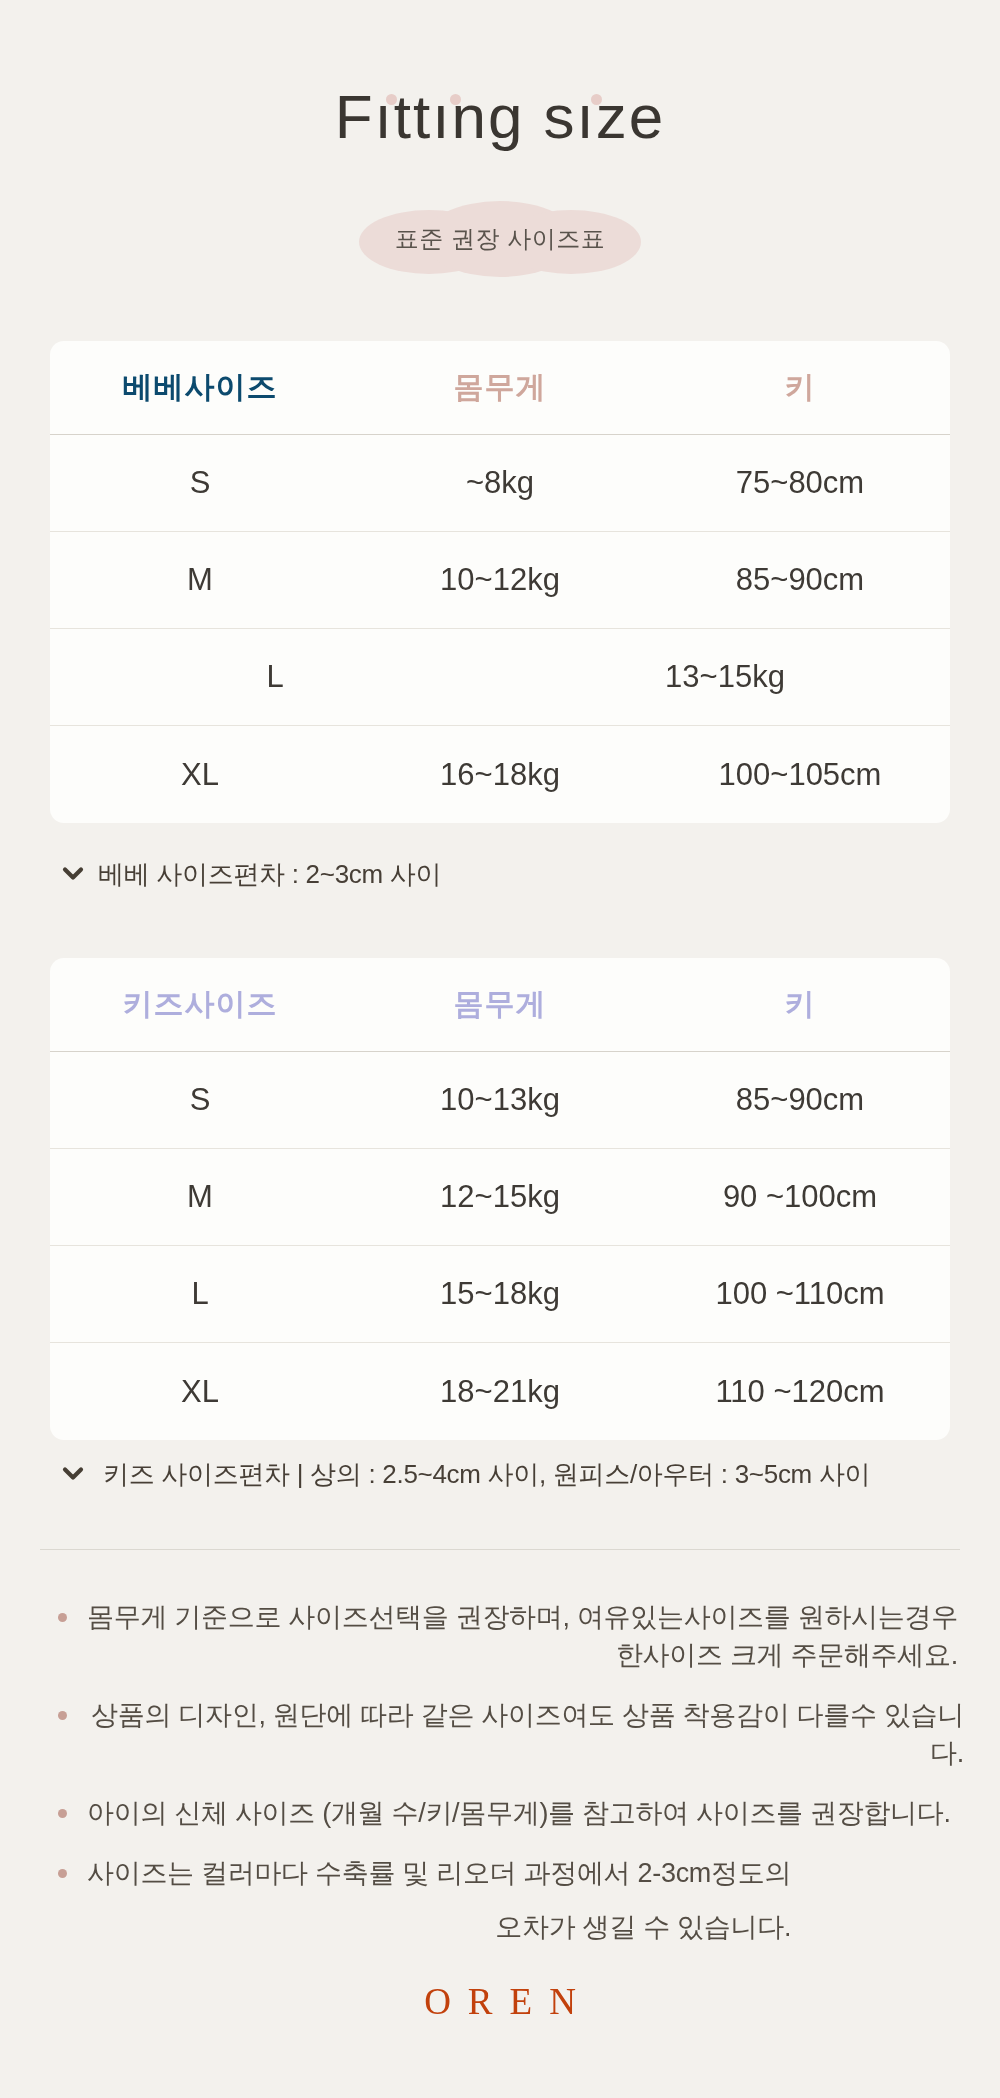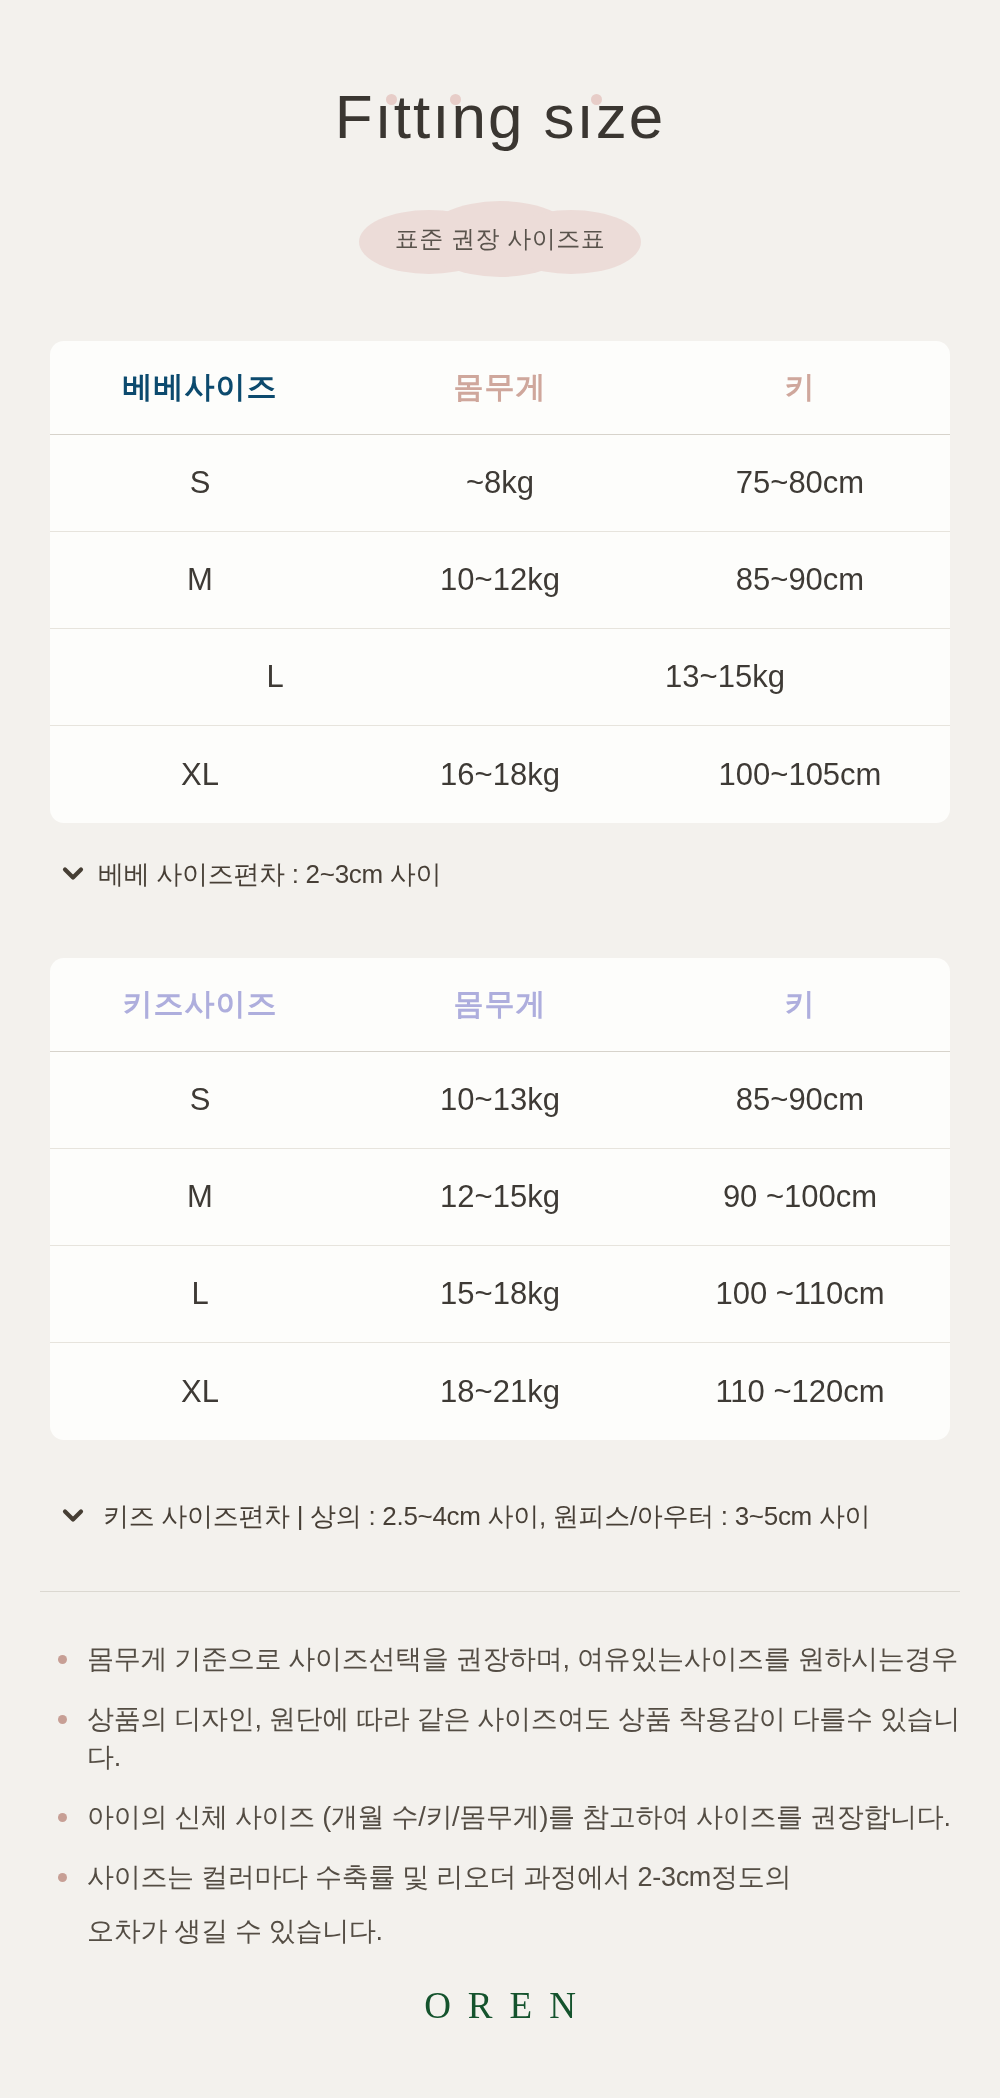--- a/index.html
+++ b/index.html
@@ -33,38 +33,38 @@
   .size-table.second { margin-top:66px; }
   .t-head { display:flex; height:94px; align-items:center; border-bottom:1px solid #d7d3cb; }
   .t-head .th { flex:1; text-align:center; font-size:30px; font-weight:600; letter-spacing:1px; }
   .t-row { display:flex; height:97px; align-items:center; border-bottom:1px solid #e7e4dd; }
   .t-row:last-child { border-bottom:none; }
   .t-row .td { flex:1; text-align:center; font-size:31px; color:#3e3a35; }
 
   
   .note { display:flex; align-items:center; gap:14px; margin:33px 0 0 62px;
     font-size:26px; font-weight:500; color:#473f36; letter-spacing:-0.3px; line-height:36px; }
-  .note.note-kids { margin-top:58px;gap:19px; }
+  .note.note-kids { margin-top:16px;gap:19px; }
   .note svg { flex:none; display:block; }
 
   
   .divider { border:none; border-top:1px solid #dbd8d1; margin:57px 40px 0; }
 
   
   .guidelines { list-style:none; margin:48px 0 0; padding:0 36px 0 58px; }
   .guidelines li { display:flex; gap:20px; margin-bottom:22px; }
   .g-dot { flex:none; width:9px; height:9px; border-radius:50%; margin-top:15px; background:#c79f95; }
   .g-text { margin:0; font-size:27px; line-height:38px; color:#544d44; letter-spacing:-0.3px; }
-  .g-line { display:block; }
+  .g-line { display:block;text-align:right; }
   .g-line.gap { margin-top:16px; }
 
   
   .footer { text-align:center; margin-top:34px; }
   .brand { font-family:"Liberation Serif", serif; font-size:37px; font-weight:400;
-    letter-spacing:17px; text-indent:17px; color:#14532d; }
+    letter-spacing:17px; text-indent:17px; color:#c2410c; }
   .tagline { font-family:"Liberation Serif", serif; font-size:14px; letter-spacing:6px;
     text-indent:6px; color:#55524c; margin-top:13px; }
 </style>
 </head>
 <body style="background: rgb(243, 241, 237);">
 
 <header class="title-wrap">
   <h1 class="page-title">
     <span class="title-inner">
       <span>Fıttıng sıze</span>
@@ -151,20 +151,21 @@
   <span>키즈 사이즈편차  |  상의 : 2.5~4cm 사이, 원피스/아우터 : 3~5cm 사이</span>
 </div>
 
 <hr class="divider">
 
 <ul class="guidelines">
   <li>
     <span class="g-dot" style="background: rgb(199, 159, 149);"></span>
     <p class="g-text">
       <span class="g-line">몸무게 기준으로 사이즈선택을 권장하며, 여유있는사이즈를 원하시는경우</span>
+      <span class="g-line">한사이즈 크게 주문해주세요.</span>
     </p>
   </li>
   <li>
     <span class="g-dot" style="background: rgb(199, 159, 149);"></span>
     <p class="g-text">
       <span class="g-line">상품의 디자인, 원단에 따라 같은 사이즈여도 상품 착용감이 다를수 있습니다.</span>
     </p>
   </li>
   <li>
     <span class="g-dot" style="background: rgb(199, 159, 149);"></span>

